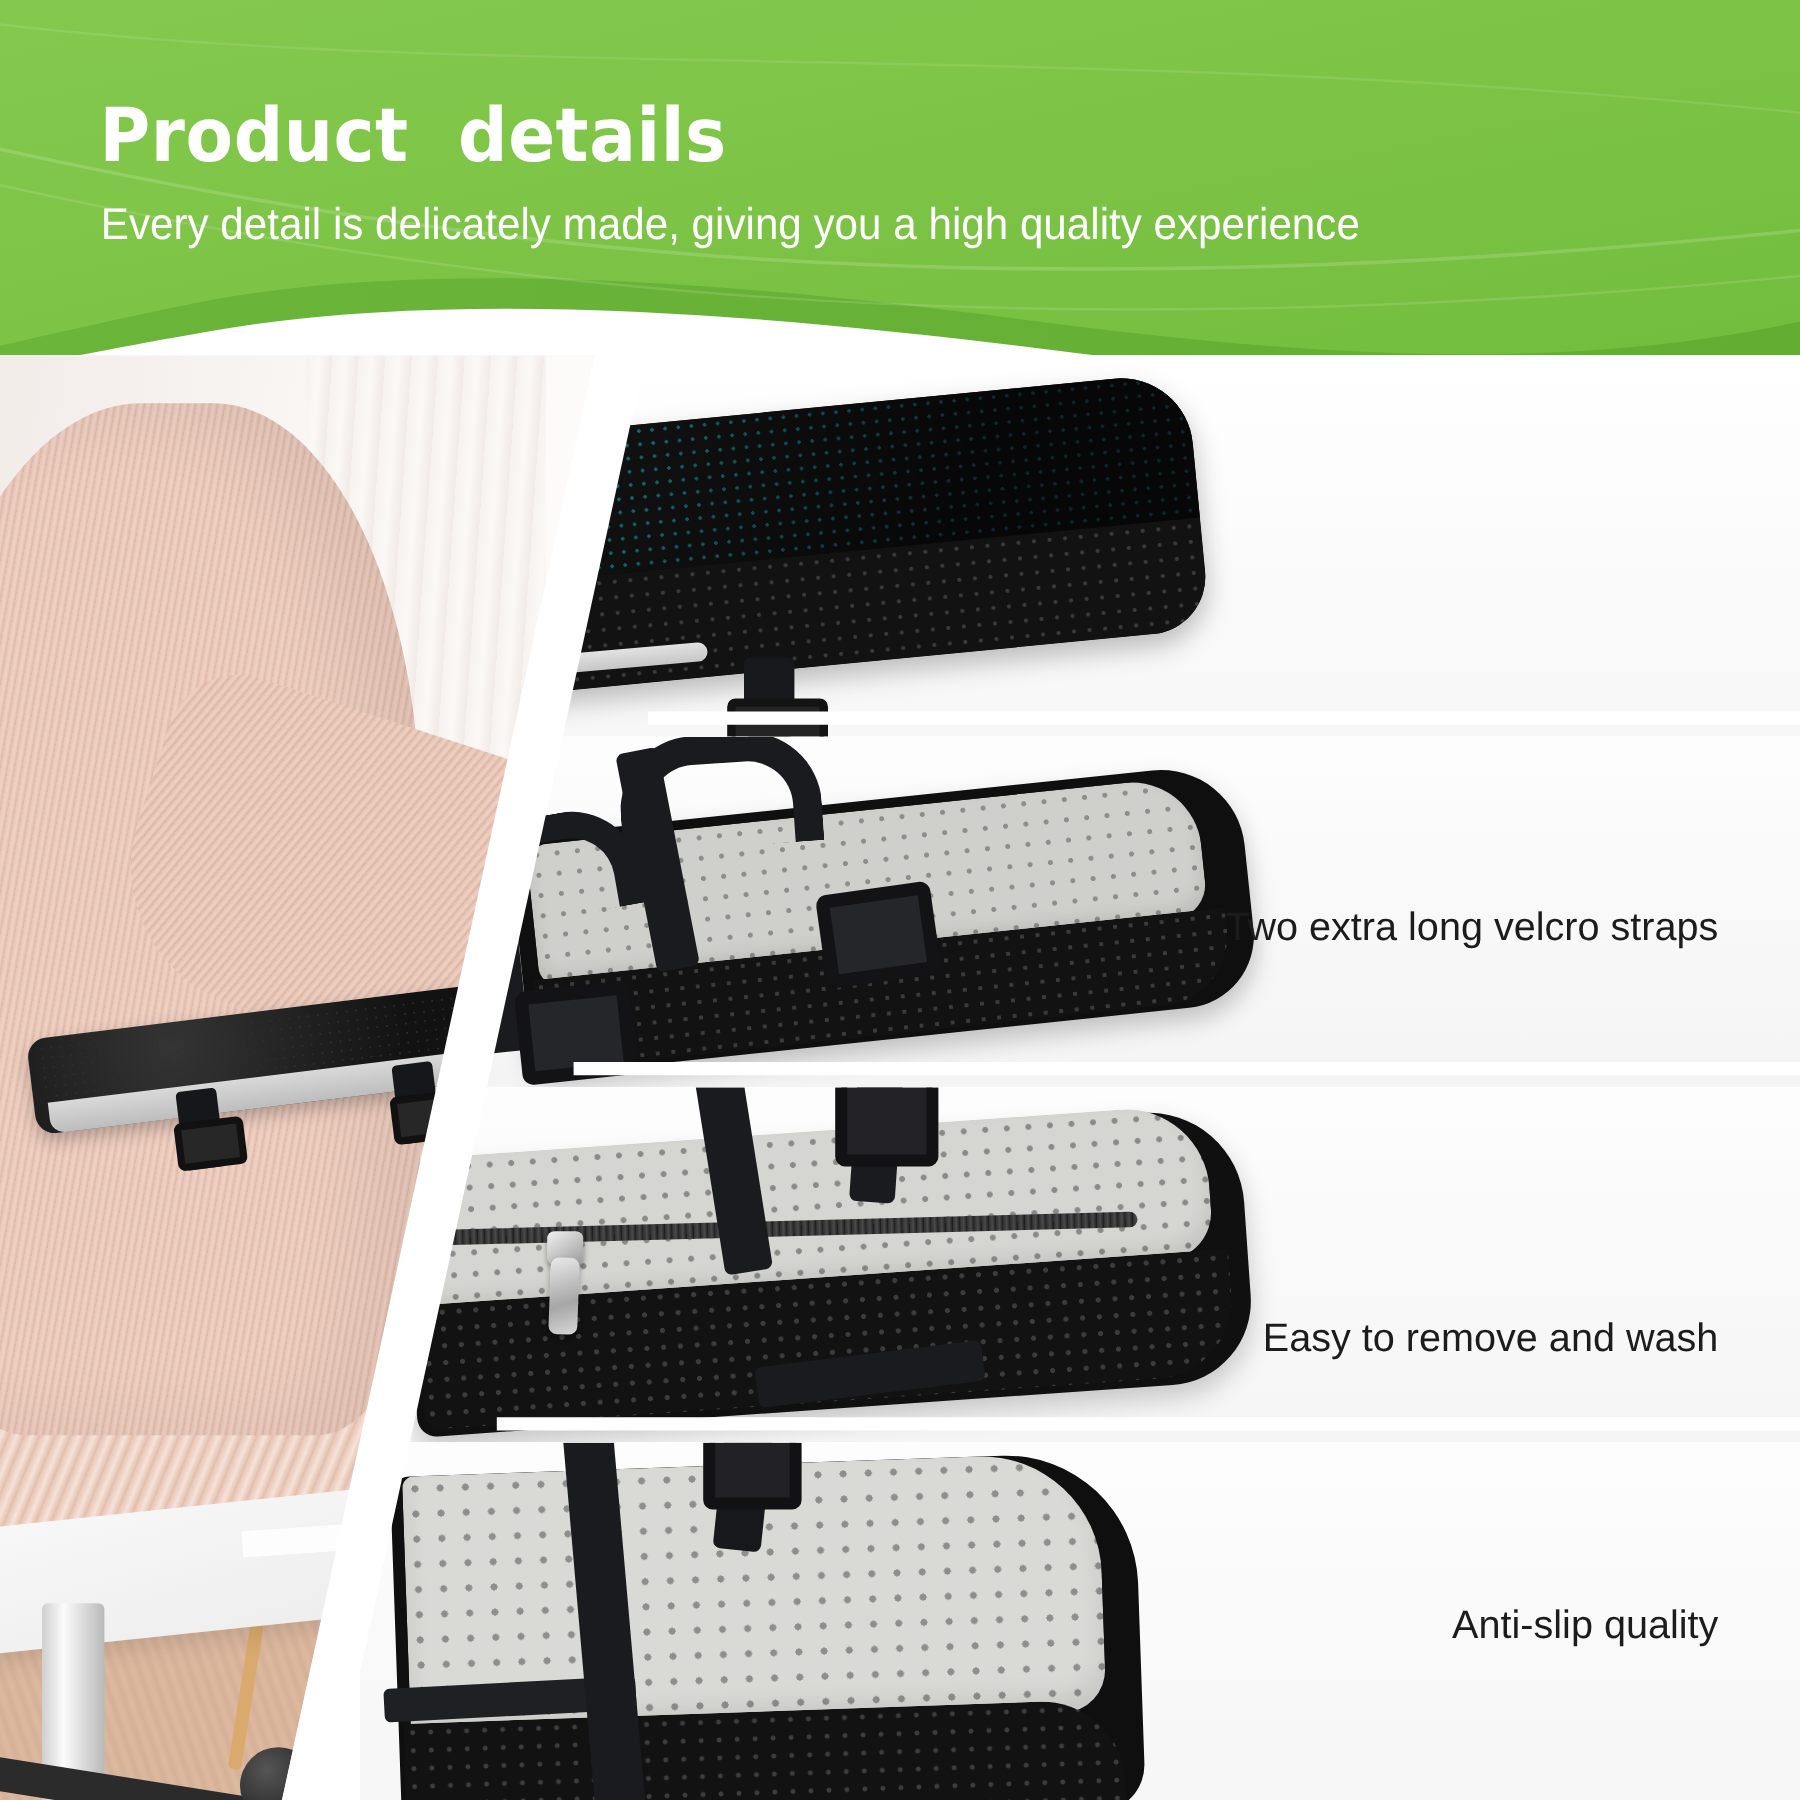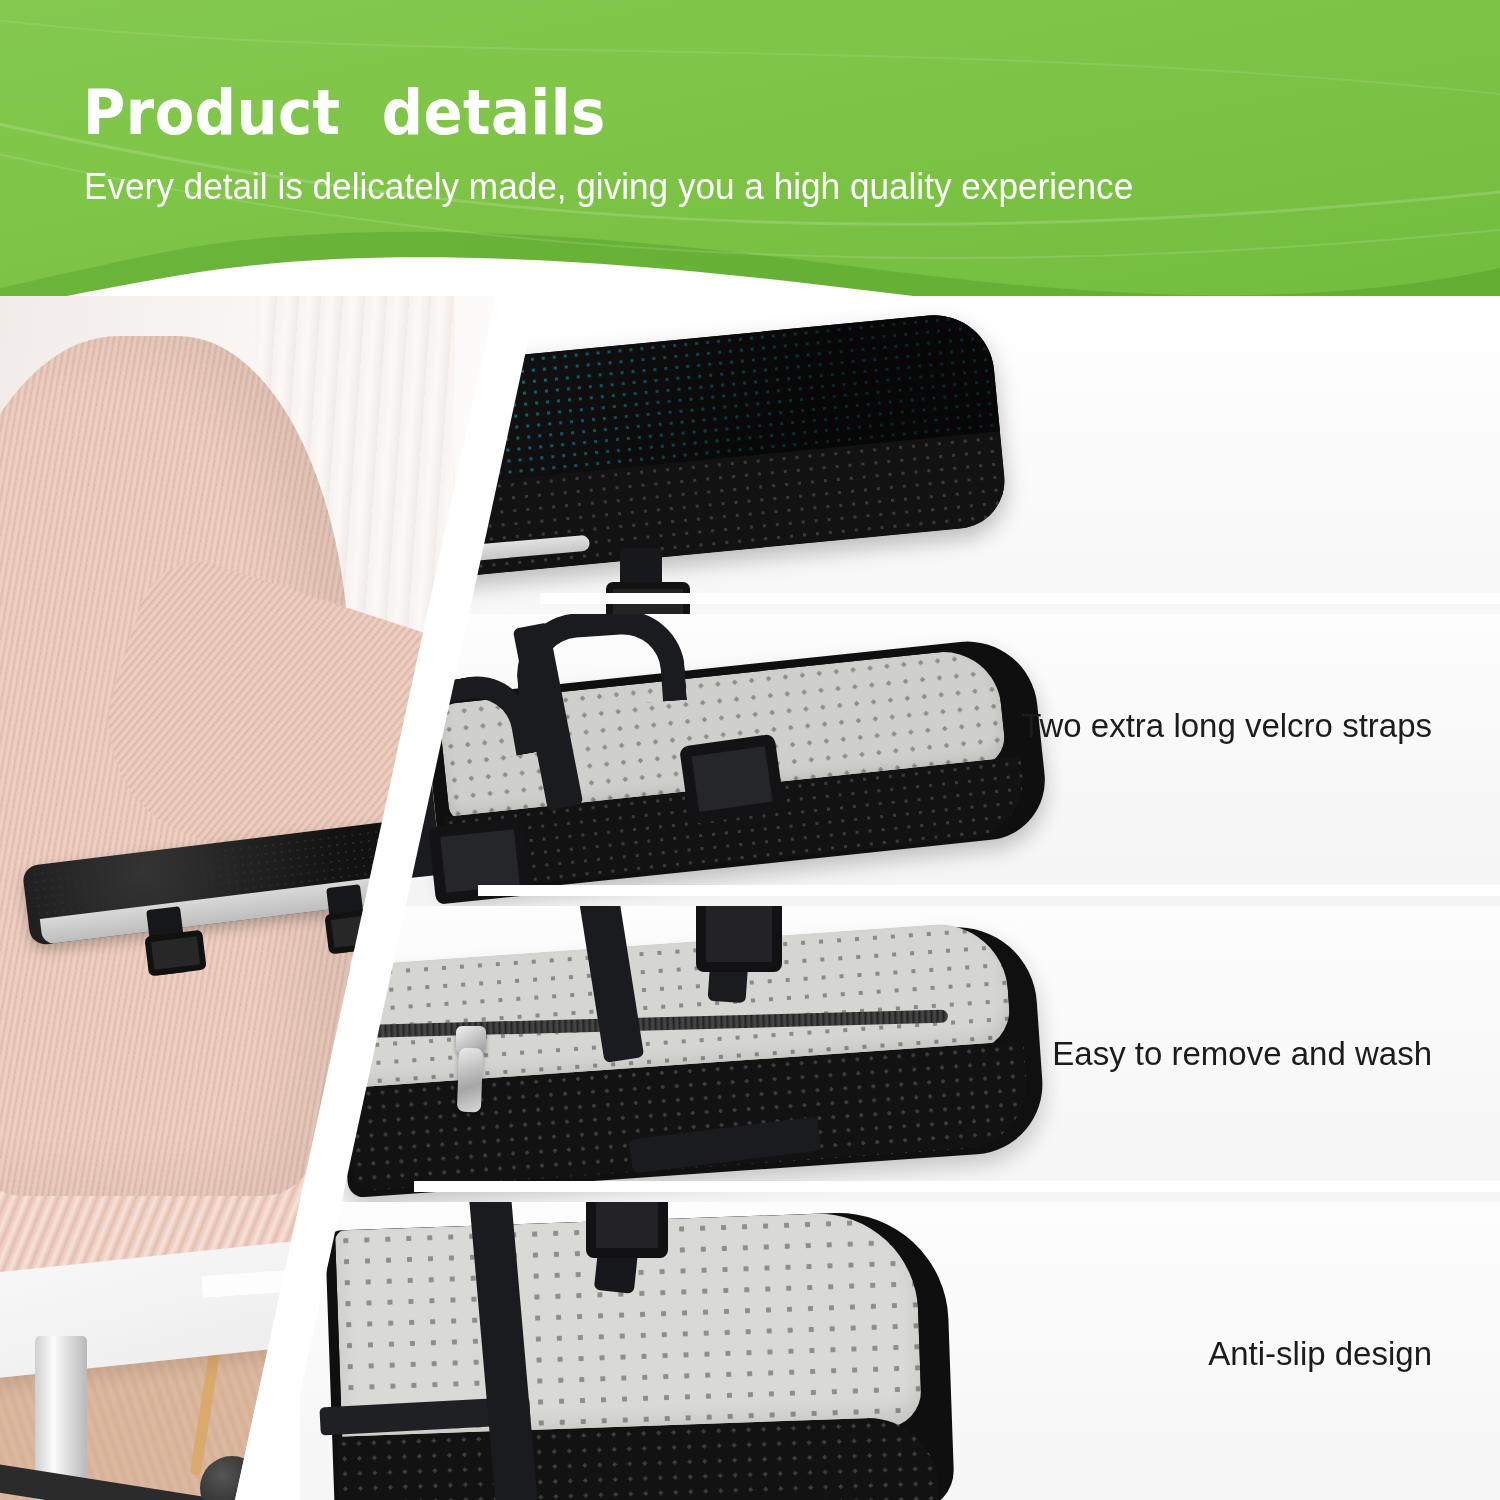--- a/index.html
+++ b/index.html
@@ -318,17 +318,17 @@
 
       <polygon points="498,0 540,0 277,1214 235,1214" fill="#ffffff"></polygon>
 
       <polygon points="540,318 1500,318 1500,307 540,307" fill="#ffffff"></polygon>
       <polygon points="478,610 1500,610 1500,599 478,599" fill="#ffffff"></polygon>
       <polygon points="414,906 1500,906 1500,895 414,895" fill="#ffffff"></polygon>
     </svg>
 
   </div>
 
-  <div class="label" style="top:707px">Two extra long velcro straps</div>
-  <div class="label" style="top:1035px">Easy to remove and wash</div>
-  <div class="label" style="top:1335px">Anti-slip design</div>
+  <div class="label" style="top:753px">Two extra long velcro straps</div>
+  <div class="label" style="top:1096px">Easy to remove and wash</div>
+  <div class="label" style="top:1335px">Anti-slip quality</div>
 
 </div>
 
 </body></html>

